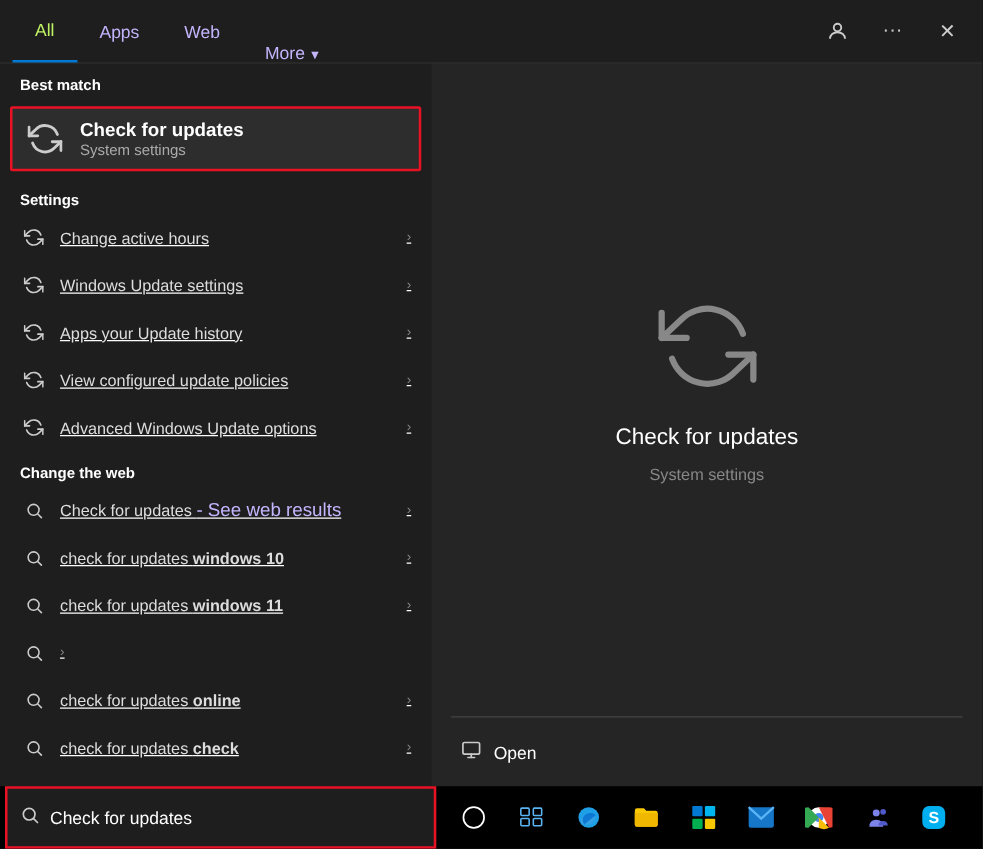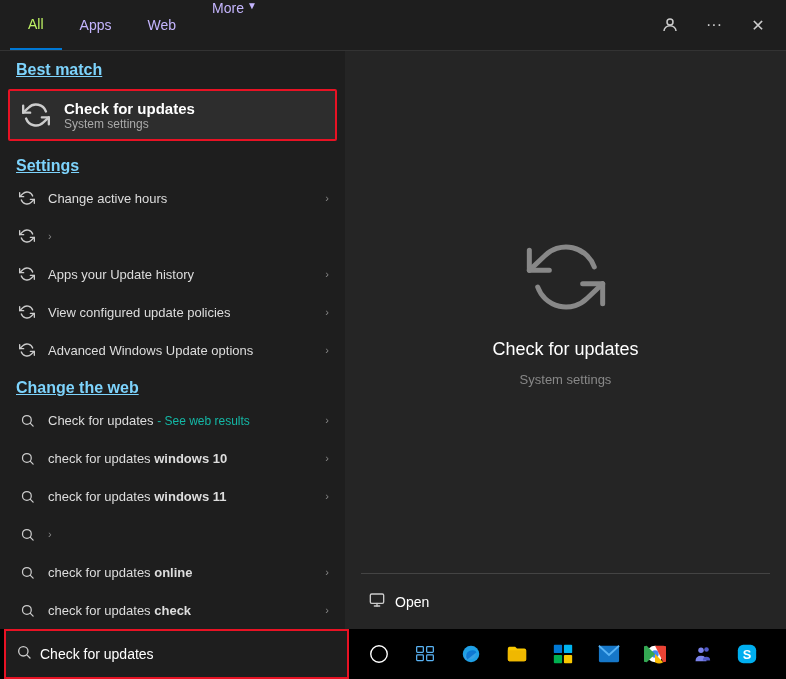--- a/index.html
+++ b/index.html
@@ -31,21 +31,21 @@
       color: #c4b5fd;
       cursor: pointer;
       position: relative;
     }
     .nav-tab.active {
       color: #bef264;
       border-bottom: 2px solid #0078d4;
     }
     .nav-more {
       display: flex;
-      align-items: flex-start;
+      align-items: flex-end;
       gap: 0;
     }
     .nav-actions {
       margin-left: auto;
       display: flex;
       align-items: center;
       gap: 8px;
     }
     .nav-action-btn {
       width: 36px;
@@ -67,26 +67,25 @@
 
     
     .left-panel {
       width: 345px;
       background: #1e1e1e;
       overflow-y: auto;
       flex-shrink: 0;
     }
 
     .section-label {
-      font-size: 16px;
+      font-size: 12px;
       font-weight: 600;
-      color: #7dd3fc;
+      color: #ffffff;
       padding: 10px 16px 4px 16px;
       text-transform: none;
-      text-decoration: underline;
     }
 
     
     .best-match-item {
       margin: 6px 8px;
       padding: 8px 10px;
       background: #2d2d2d;
       border: 2px solid #e81224;
       border-radius: 2px;
       display: flex;
@@ -115,39 +114,40 @@
     }
 
     
     .list-item {
       display: flex;
       align-items: center;
       padding: 8px 16px;
       cursor: pointer;
       position: relative;
       min-height: 38px;
+      text-decoration: underline;
     }
     .list-item .item-icon {
       width: 22px;
       height: 22px;
       display: flex;
       align-items: center;
       justify-content: center;
       margin-right: 10px;
       font-size: 14px;
       color: #ccc;
       flex-shrink: 0;
     }
     .list-item .item-text {
       flex: 1;
       font-size: 13px;
       color: #ddd;
     }
     .list-item .item-text .bold { font-weight: 700; }
-    .list-item .item-text .light { color: #14b8a6; font-size: 12px; }
+    .list-item .item-text .light { color: #c4b5fd; font-size: 15px; }
     .list-item .chevron {
       font-size: 11px;
       color: #888;
     }
 
     
     .right-panel {
       flex: 1;
       background: #252525;
       display: flex;
@@ -326,20 +326,21 @@
     </div>
 
     <div class="list-item">
       <div class="item-icon">
         <svg width="16" height="16" viewBox="0 0 24 24" fill="none" stroke="#ccc" stroke-width="2" stroke-linecap="round" stroke-linejoin="round">
           <polyline points="1 4 1 10 7 10"></polyline>
           <polyline points="23 20 23 14 17 14"></polyline>
           <path d="M20.49 9A9 9 0 0 0 5.64 5.64L1 10m22 4l-4.64 4.36A9 9 0 0 1 3.51 15"></path>
         </svg>
       </div>
+      <div class="item-text">Windows Update settings</div>
       <div class="chevron">›</div>
     </div>
 
     <div class="list-item">
       <div class="item-icon">
         <svg width="16" height="16" viewBox="0 0 24 24" fill="none" stroke="#ccc" stroke-width="2" stroke-linecap="round" stroke-linejoin="round">
           <polyline points="1 4 1 10 7 10"></polyline>
           <polyline points="23 20 23 14 17 14"></polyline>
           <path d="M20.49 9A9 9 0 0 0 5.64 5.64L1 10m22 4l-4.64 4.36A9 9 0 0 1 3.51 15"></path>
         </svg>

